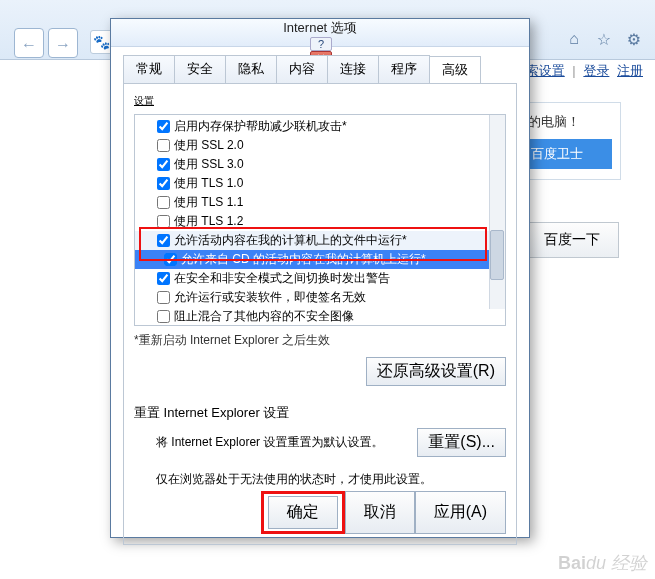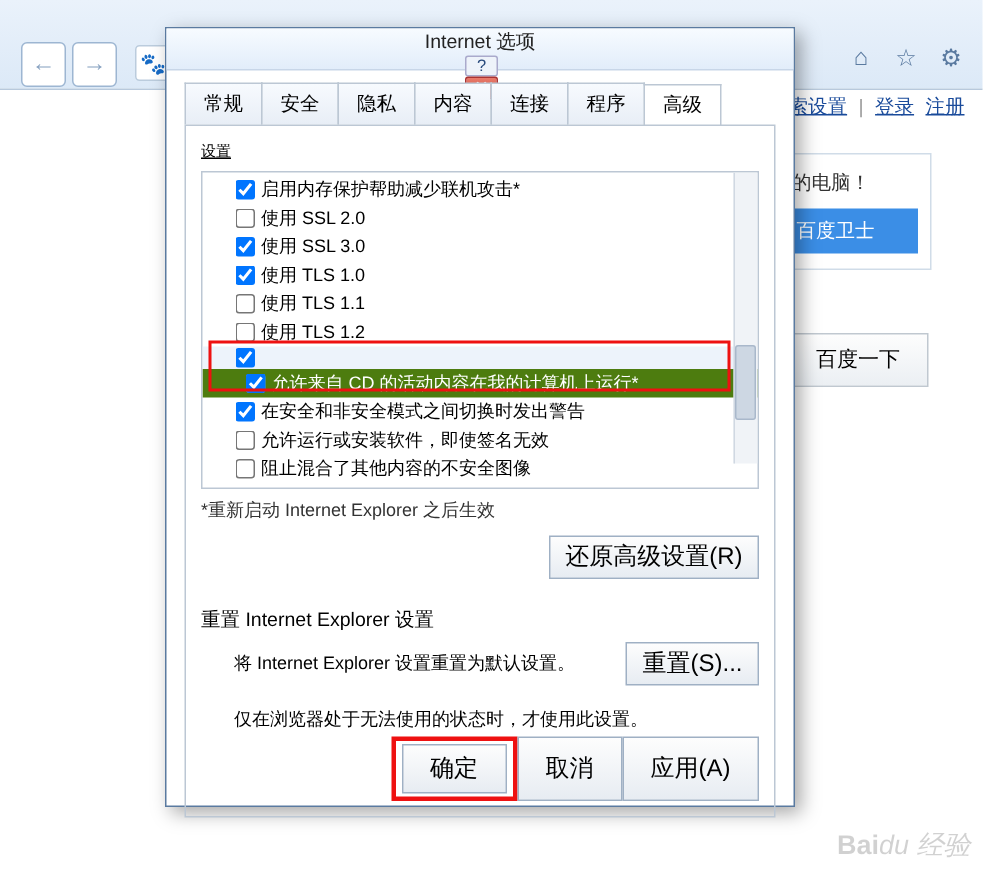--- a/index.html
+++ b/index.html
@@ -34,21 +34,21 @@
 .tab { padding: 4px 12px; border: 1px solid #bcc7d4; border-bottom: none; background: linear-gradient(#f7fafe,#e8eef6); margin-right: -1px; cursor: pointer; }
 .tab.active { background: #fff; position: relative; top: 1px; border-bottom: 1px solid #fff; }
 
 .tab-content { border: 1px solid #bcc7d4; margin: 0 12px 12px 12px; height: 462px; padding: 10px; position: relative; }
 
 .settings-label { font-size: 10px; margin-bottom: 6px; text-decoration: underline; }
 .tree-box { border: 1px solid #bcc7d4; background: #fff; height: 212px; overflow: auto; font-size: 12px; padding: 2px 0; position: relative; }
 .tree-row { display: flex; align-items: center; padding: 1px 4px 1px 22px; white-space: nowrap; }
 .tree-row input { margin-right: 4px; }
 .tree-row.hl { background: #edf3fb; }
-.tree-row.sel { background: #4d7c0f; color: #fff; padding-left: 29px; }
+.tree-row.sel { background: #3b82f6; color: #fff; padding-left: 29px; }
 .red-box { position: absolute; border: 2px solid #e11; pointer-events: none; }
 .rb1 { top: 112px; left: 4px; right: 18px; height: 34px; }
 
 .note { font-size: 12px; margin-top: 6px; color: #333; }
 .btn { border: 1px solid #9fb0c4; background: linear-gradient(#fdfdfd,#e7ecf2); padding: 3px 10px; font-size: 16px; cursor: pointer; }
 .restore-row { text-align: right; margin-top: 8px; }
 
 .reset-section { margin-top: 18px; font-size: 13px; }
 .reset-row { display: flex; align-items: center; margin-top: 6px; }
 .reset-row .txt { flex: 1; font-size: 12px; padding-left: 22px; }
@@ -134,20 +134,21 @@
           <div class="tree-row">
             <input type="checkbox" style="">
             <span>使用 TLS 1.1</span>
           </div>
           <div class="tree-row">
             <input type="checkbox" style="">
             <span>使用 TLS 1.2</span>
           </div>
           <div class="tree-row hl">
             <input type="checkbox" checked="" style="">
+            <span>允许活动内容在我的计算机上的文件中运行*</span>
           </div>
           <div class="tree-row sel">
             <input type="checkbox" checked="" style="">
             <span>允许来自 CD 的活动内容在我的计算机上运行*</span>
           </div>
           <div class="tree-row">
             <input type="checkbox" checked="" style="">
             <span>在安全和非安全模式之间切换时发出警告</span>
           </div>
           <div class="tree-row">

